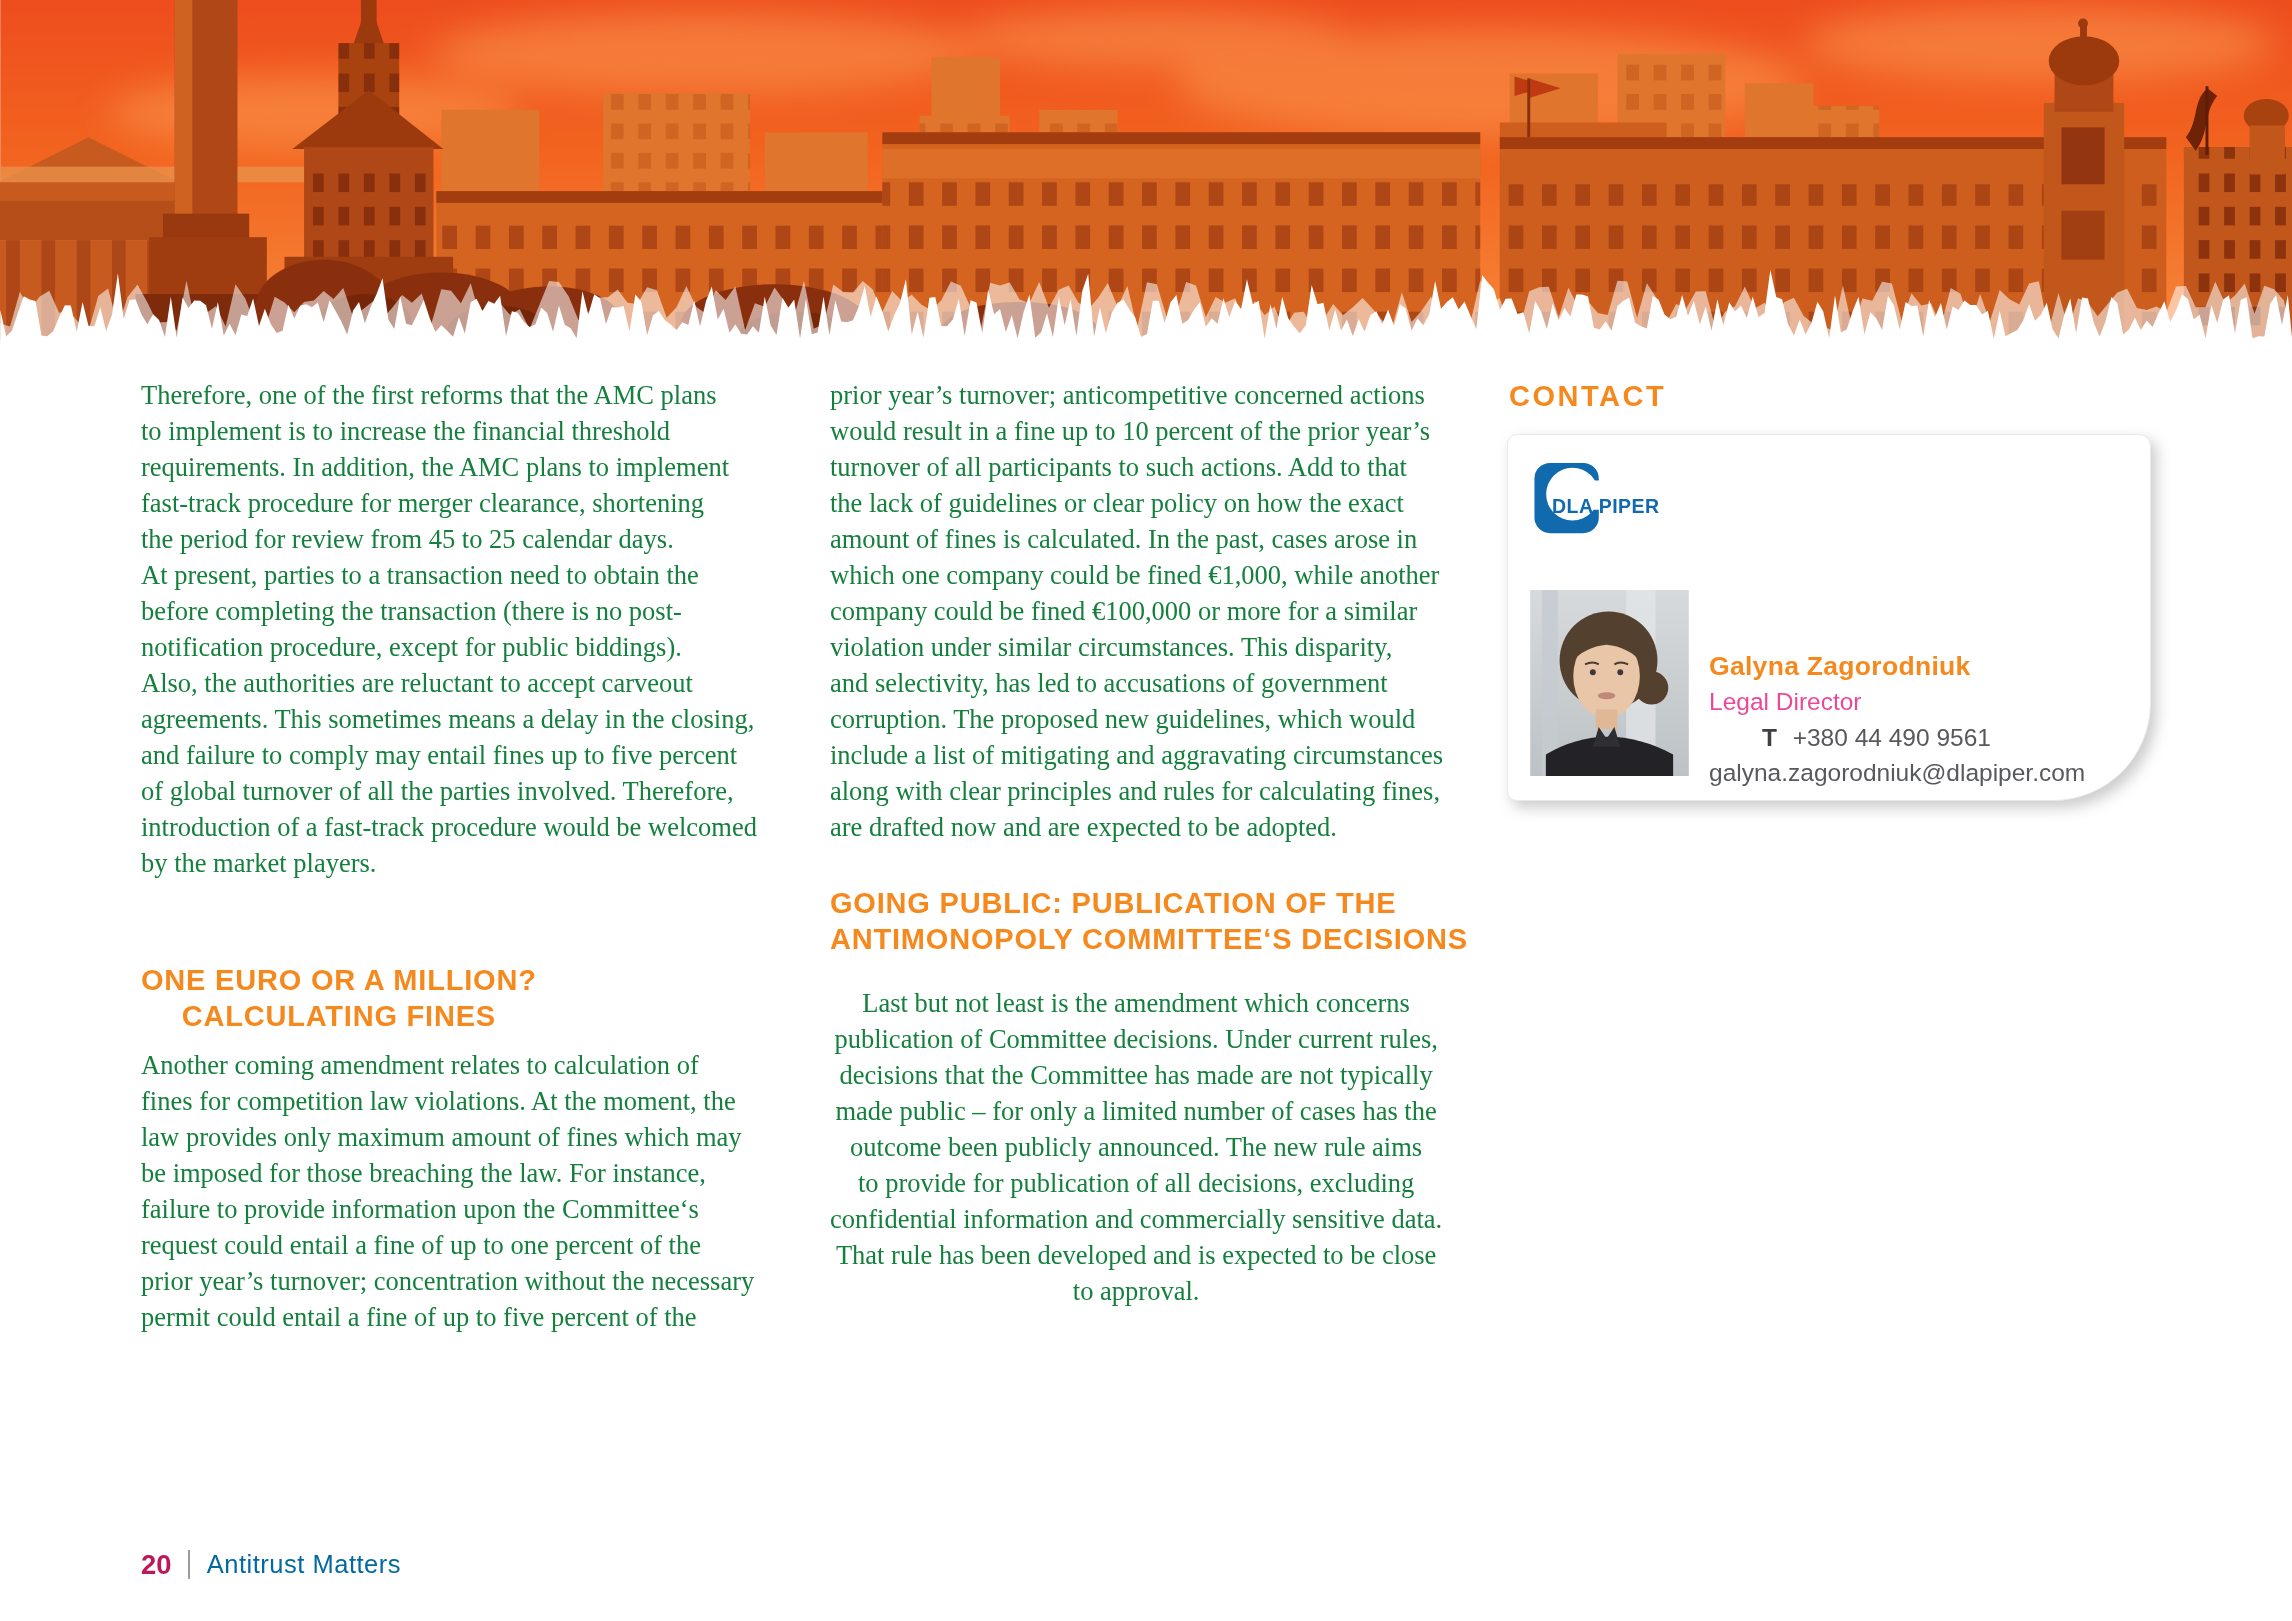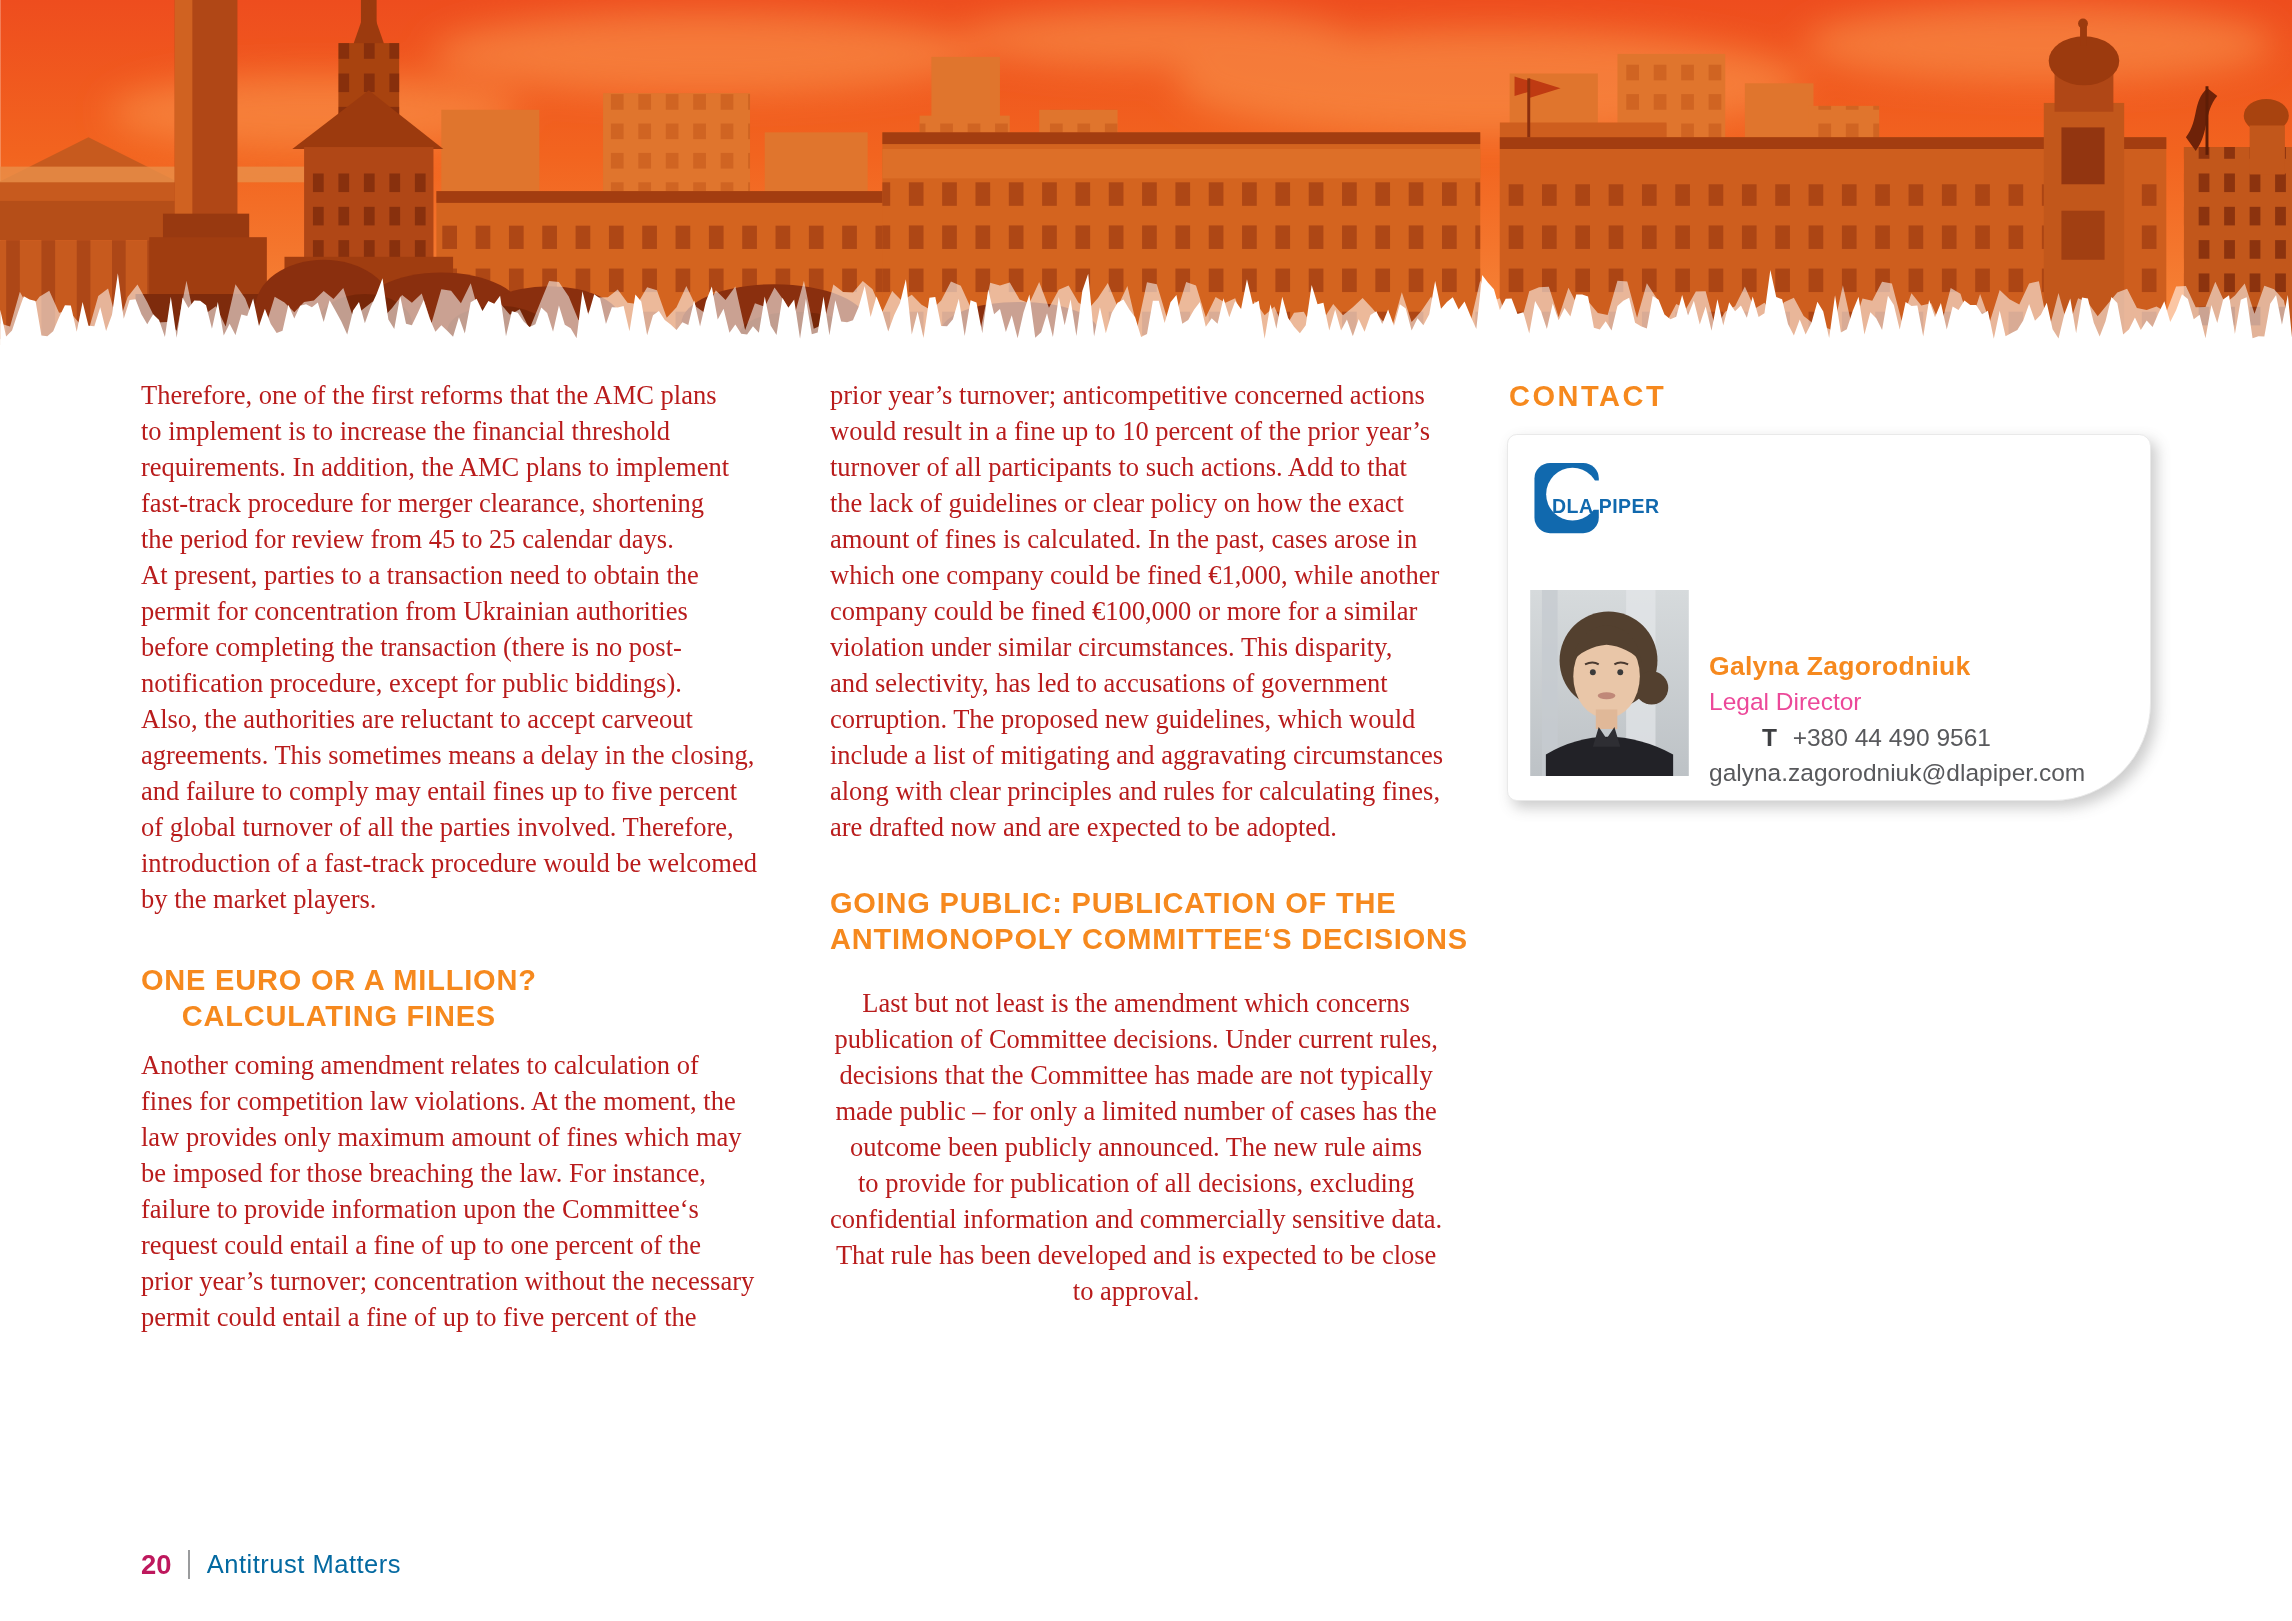--- a/index.html
+++ b/index.html
@@ -1,21 +1,21 @@
 <!DOCTYPE html>
 <html><head>
 <meta charset="utf-8">
 <style>
   html,body{margin:0;padding:0;background:#ffffff;}
   .page{position:relative;width:2293px;height:1621px;background:#ffffff;overflow:hidden;
         font-family:"Liberation Sans","DejaVu Sans",sans-serif;}
   .header-svg{position:absolute;left:0;top:0;display:block;}
   .block{position:absolute;}
   .bodyline{font-family:"Liberation Serif","DejaVu Serif",serif;font-size:26.5px;line-height:36px;
-            color:#b91c1c;white-space:nowrap;}
+            color:#15803d;white-space:nowrap;}
   .headline{font-family:"Liberation Sans","DejaVu Sans",sans-serif;font-weight:700;font-size:29px;
             line-height:36px;color:#F6891E;letter-spacing:0.8px;white-space:nowrap;}
   .contact-heading{position:absolute;left:1509px;top:380px;font-weight:700;font-size:29px;
             color:#F6891E;letter-spacing:2.5px;white-space:nowrap;}
   .contact-card{position:absolute;left:1507px;top:434px;width:642px;height:365px;background:#ffffff;
             border:1px solid #E9E9E9;border-radius:9.8px 11.8px 98px 9.8px;
             box-shadow:5.9px 6.9px 13.7px rgba(90,90,90,0.30);}
   .logo-box{position:absolute;left:23.5px;top:25.5px;width:196px;height:78px;}
   .photo-box{position:absolute;left:21.6px;top:155px;width:159px;height:186px;}
   .c-name{position:absolute;left:201px;top:216px;font-weight:700;font-size:26.5px;color:#F6891E;
@@ -172,21 +172,20 @@
     </g>
   </svg>
 
   <div class="block" style="left:141px;top:377px;">
       <div class="bodyline">Therefore, one of the first reforms that the AMC plans</div>
       <div class="bodyline">to implement is to increase the financial threshold</div>
       <div class="bodyline">requirements. In addition, the AMC plans to implement</div>
       <div class="bodyline">fast-track procedure for merger clearance, shortening</div>
       <div class="bodyline">the period for review from 45 to 25 calendar days.</div>
       <div class="bodyline">At present, parties to a transaction need to obtain the</div>
-      <div class="bodyline">permit for concentration from Ukrainian authorities</div>
       <div class="bodyline">before completing the transaction (there is no post-</div>
       <div class="bodyline">notification procedure, except for public biddings).</div>
       <div class="bodyline">Also, the authorities are reluctant to accept carveout</div>
       <div class="bodyline">agreements. This sometimes means a delay in the closing,</div>
       <div class="bodyline">and failure to comply may entail fines up to five percent</div>
       <div class="bodyline">of global turnover of all the parties involved. Therefore,</div>
       <div class="bodyline">introduction of a fast-track procedure would be welcomed</div>
       <div class="bodyline">by the market players.</div>
     </div>
 

